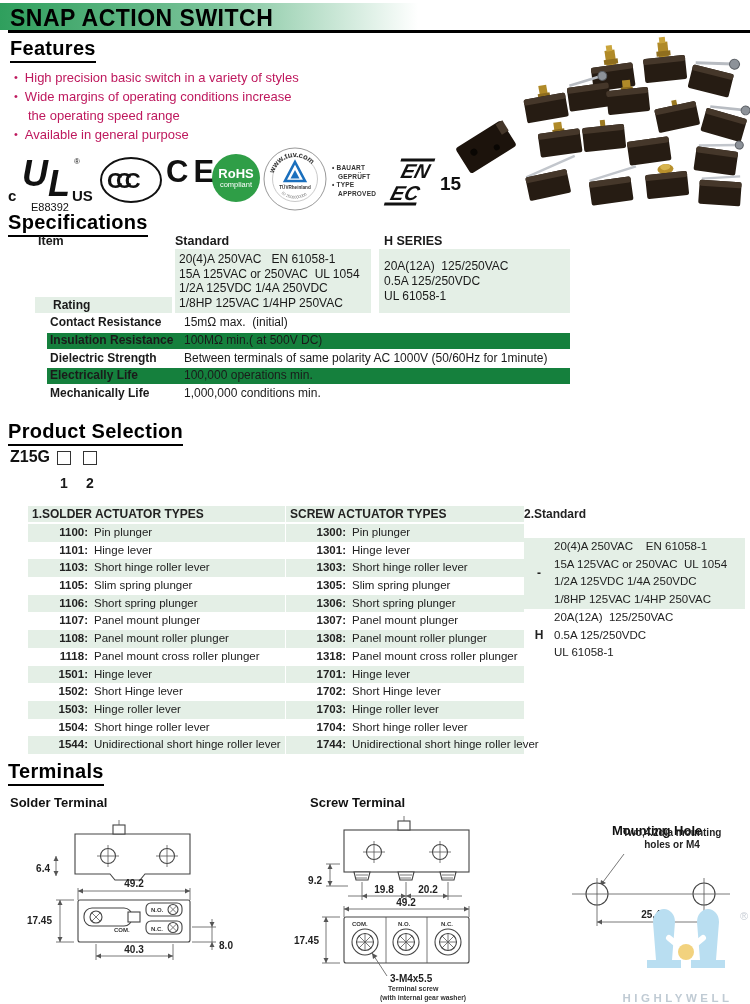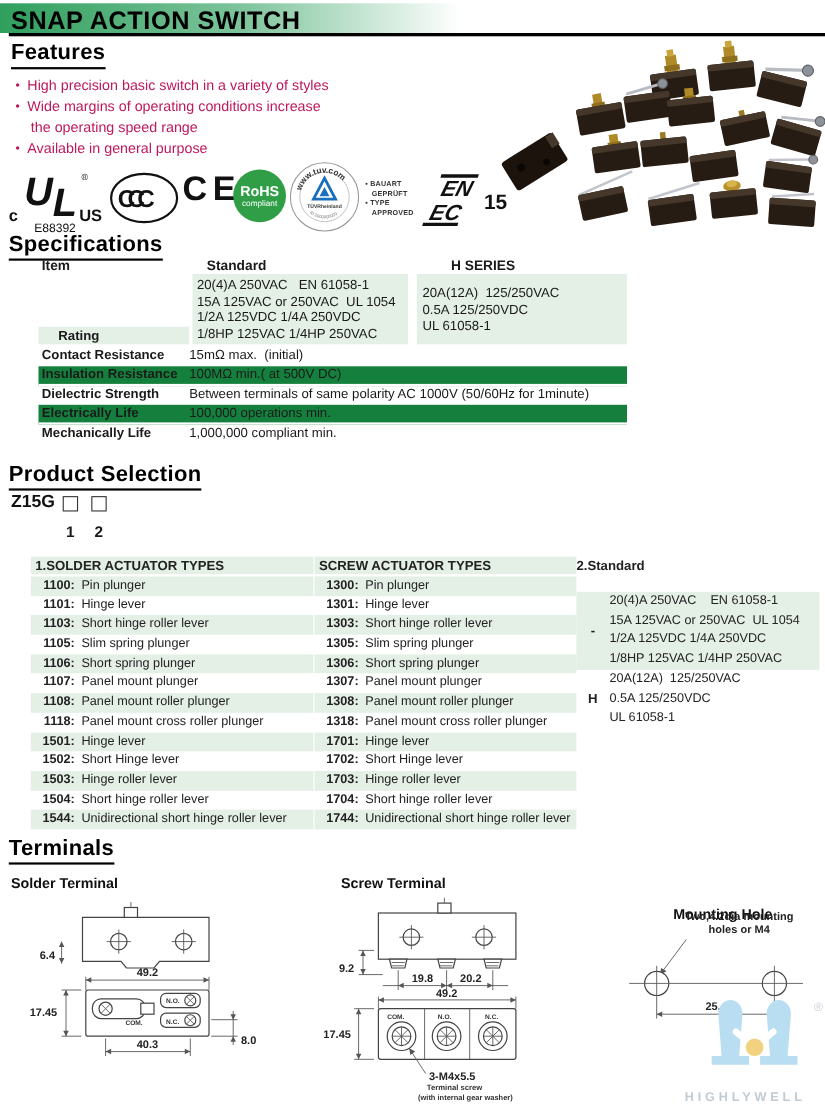--- a/index.html
+++ b/index.html
@@ -31,45 +31,45 @@
      display:flex;flex-direction:column;align-items:center;justify-content:center;}
   .rohs-l1{font-size:13px;font-weight:bold;line-height:13px;}
   .rohs-l2{font-size:7.5px;line-height:9px;}
   .ce-mark{font-size:31px;font-weight:bold;letter-spacing:5px;color:#111;}
   .bauart{font-size:6.5px;font-weight:bold;color:#333;line-height:8.5px;letter-spacing:.2px;}
   .bauart .bl::before{content:"• ";}
   .bauart .ind{padding-left:6px;}
 
   
   .spec-table{position:absolute;left:35px;top:233px;width:535px;font-size:12px;}
-  .spec-head{display:grid;grid-template-columns:137px 196px 200px;column-gap:16px;
+  .spec-head{display:grid;grid-template-columns:137px 196px 200px;column-gap:3px;
      font-weight:bold;font-size:12.5px;height:16px;line-height:16px;}
   .spec-rating{display:grid;grid-template-columns:137px 196px 196px;column-gap:3px;
      border-bottom:2px solid #fff;}
   .cell-green{background:#e4efe6;}
   .rating-label{display:flex;align-items:center;font-weight:bold;padding-left:18px;margin-top:48px;}
   .rating-std{padding:3px 2px 3px 4px;}
   .rating-std div{line-height:14.6px;white-space:pre;}
   .rating-h{margin-left:5px;display:flex;flex-direction:column;justify-content:center;padding-left:5px;}
   .rating-h div{line-height:15px;white-space:pre;}
   .srow{display:grid;grid-template-columns:137px 1fr;border-bottom:2px solid #fff;
-     height:15.6px;line-height:15.6px;align-items:center;}
+     height:15.6px;line-height:15.6px;align-items:center;margin-left:12px;}
   .srow .lbl{font-weight:bold;padding-left:3px;white-space:pre;}
   .srow .val{white-space:pre;}
   .srow.green{background:#15803d;}
 
   
   .model-line{position:absolute;left:10px;top:448px;font-size:16px;font-weight:bold;color:#111;}
   .opt-box{position:absolute;width:12px;height:12px;border:1.6px solid #333;top:451px;}
   .digit{position:absolute;top:475px;font-size:14px;font-weight:bold;}
 
   .atbl{position:absolute;top:506px;font-size:11.5px;color:#222;}
   .atbl .thead{height:16px;line-height:16px;background:#e4efe6;font-weight:bold;
      font-size:12px;padding-left:4px;margin-bottom:2px;white-space:nowrap;}
-  .atbl .trow{display:flex;height:17.7px;line-height:17.7px;white-space:nowrap;}
+  .atbl .trow{display:flex;height:17.7px;line-height:17.7px;white-space:nowrap;padding-left:20px;}
   .atbl .trow:nth-child(even){background:#e4efe6;}
   .atbl .code{width:40px;text-align:right;font-weight:bold;margin-right:6px;flex:none;}
   .stbl{position:absolute;left:524px;top:506px;width:221px;font-size:11.5px;color:#222;}
   .stbl .thead{height:16px;line-height:16px;font-weight:bold;font-size:12px;margin-bottom:16px;}
   .stbl .block{display:flex;}
   .stbl .scode{width:30px;flex:none;display:flex;align-items:center;justify-content:center;
      font-weight:bold;font-size:12px;}
   .stbl .sline{line-height:17.7px;white-space:pre;}
   .stbl .green{background:#e4efe6;}
 
@@ -285,21 +285,21 @@
     <div class="srow">
       <span class="lbl">Dielectric Strength</span>
       <span class="val">Between terminals of same polarity AC 1000V (50/60Hz for 1minute)</span>
     </div>
     <div class="srow green">
       <span class="lbl">Electrically Life</span>
       <span class="val">100,000 operations min.</span>
     </div>
     <div class="srow">
       <span class="lbl">Mechanically Life</span>
-      <span class="val">1,000,000 compliant min.</span>
+      <span class="val">1,000,000 conditions min.</span>
     </div>
   </div>
 
   <div class="sec-heading" style="left:8px;top:420px;">Product Selection</div>
   <div class="model-line">Z15G</div>
   <div class="opt-box" style="left:57px;"></div>
   <div class="opt-box" style="left:83px;"></div>
   <div class="digit" style="left:60px;">1</div>
   <div class="digit" style="left:86px;">2</div>
 

